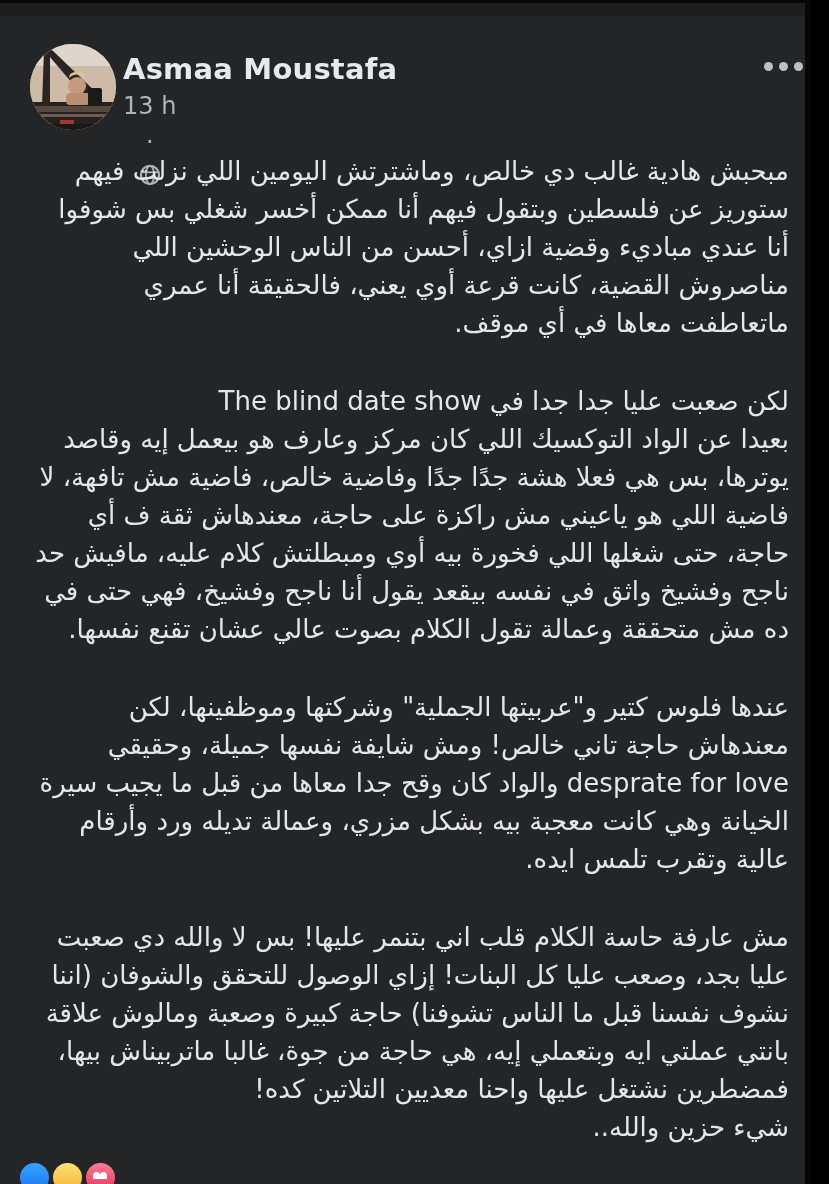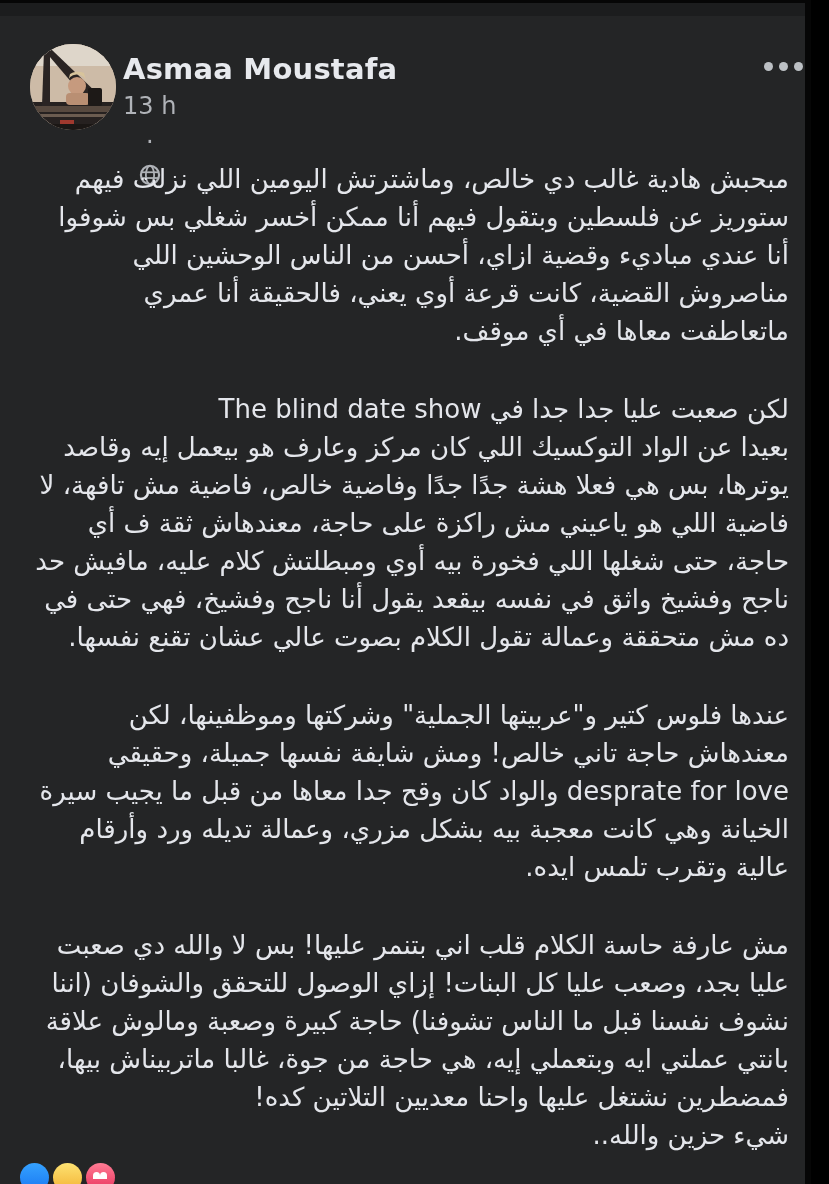--- a/index.html
+++ b/index.html
@@ -17,21 +17,21 @@
           color:#e7e9ed;letter-spacing:.2px;}
   .meta{position:absolute;left:123px;top:76px;display:flex;align-items:center;gap:8px;
         font-size:24px;color:#b0b3b8;flex-direction:column;}
   .menu-btn{position:absolute;left:758px;top:40px;display:flex;gap:6px;border:none;
             background:transparent;padding:6px;cursor:pointer;}
   .menu-btn i{width:9px;height:9px;border-radius:50%;background:#bcc0c4;display:block;}
 
   
   .post-text{position:absolute;top:132px;right:34px;left:30px;direction:rtl;text-align:right;
              color:#e4e6eb;font-size:26px;line-height:38px;}
-  .post-text p{margin:12px 0 40px 0;white-space:pre-line;}
+  .post-text p{margin:4px 0 40px 0;white-space:pre-line;}
 
   
   .reactions{position:absolute;left:20px;top:1147px;display:flex;gap:4px;}
   .rx{width:29px;height:29px;border-radius:50%;display:block;position:relative;}
   .rx-like{background:linear-gradient(#35a2ff,#1877f2);}
   .rx-haha{background:linear-gradient(#fde272,#f3b233);}
   .rx-love{background:linear-gradient(#ff7c94,#e8315b);}
   .rx-love::after{content:"";position:absolute;left:7px;top:9px;width:7px;height:7px;
       background:#fff;border-radius:50% 50% 0 0;box-shadow:7px 0 0 #fff;transform:rotate(0deg);}
 

